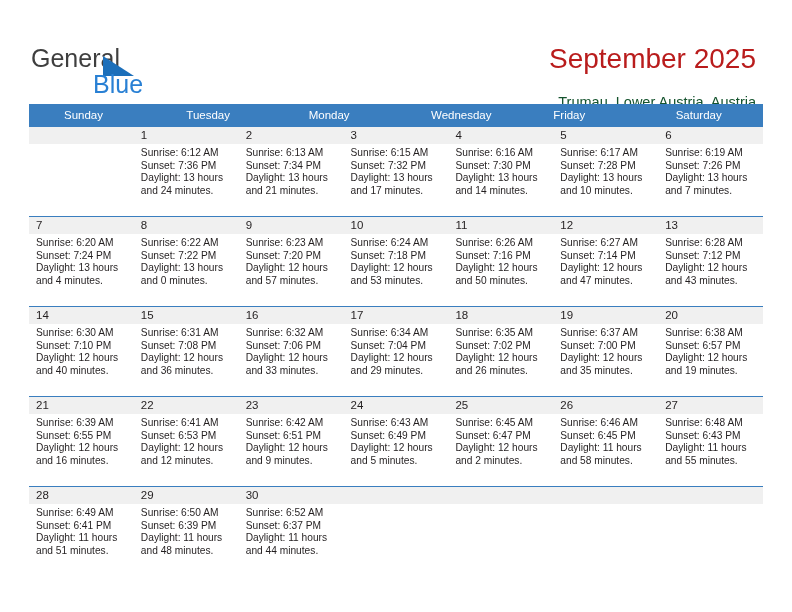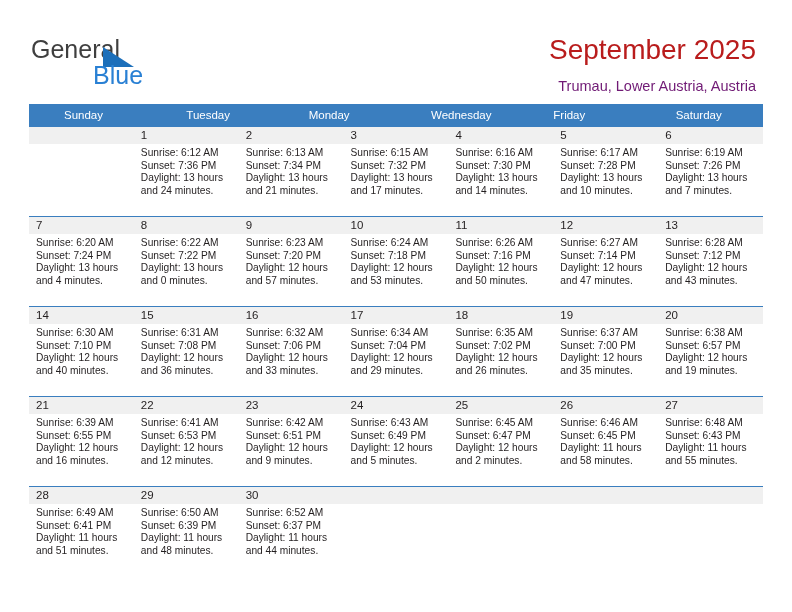--- a/index.html
+++ b/index.html
@@ -19,21 +19,21 @@
     position: relative;
     width: 792px;
     height: 612px;
     box-sizing: border-box;
   }
 
   
   .header {
     position: absolute;
     left: 0;
-    top: 3px;
+    top: 12px;
     width: 792px;
     height: 100px;
   }
 
   .brand {
     position: absolute;
     left: 31px;
     top: 32px;
     width: 240px;
     height: 54px;
@@ -75,24 +75,24 @@
     text-align: right;
   }
   .cal-title {
     font-size: 28px;
     line-height: 34px;
     color: #b91c1c;
     font-weight: 400;
     white-space: nowrap;
   }
   .cal-sub {
-    margin-top: 10px;
+    margin-top: 17px;
     font-size: 14.5px;
     line-height: 18px;
-    color: #701a75;
+    color: #14532d;
     font-weight: 400;
     white-space: nowrap;
   }
 
   
   .calendar {
     position: absolute;
     left: 29px;
     top: 104px;
     width: 734px;

